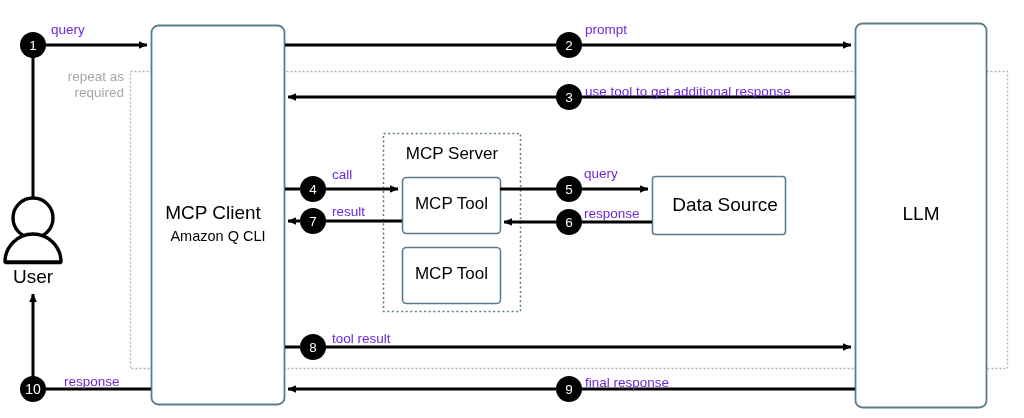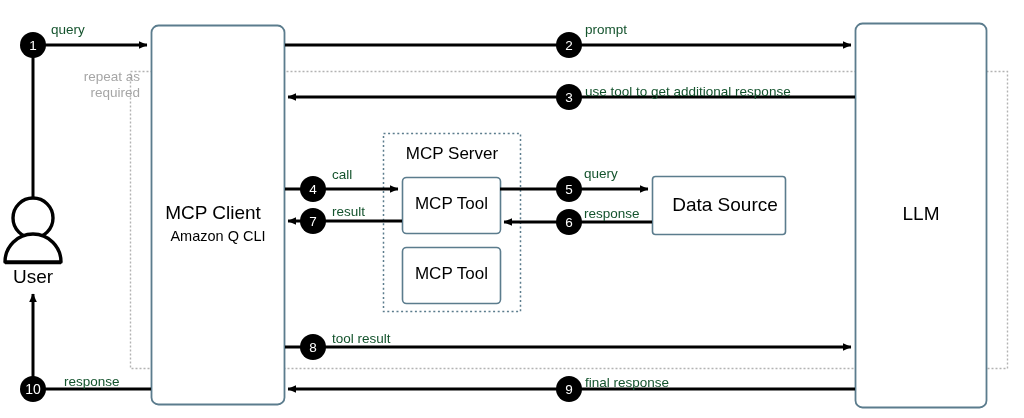--- a/index.html
+++ b/index.html
@@ -1,21 +1,21 @@
 <!DOCTYPE html>
 <html><head>
 <meta charset="utf-8">
 <style>
   html,body{margin:0;padding:0;background:#ffffff;}
   body{font-family:"Liberation Sans","DejaVu Sans",sans-serif;}
   #stage{position:relative;width:1024px;height:418px;background:#ffffff;overflow:hidden;}
   #stage svg{position:absolute;left:0;top:0;}
-  .lbl{position:absolute;color:#14532d;white-space:nowrap;}
+  .lbl{position:absolute;color:#6d28d9;white-space:nowrap;}
   .lbl.sm{font-size:13.5px;}
-  .lbl.grey{color:#a6a6a6;font-size:13.5px;line-height:16px;text-align:right;padding-left:16px;}
+  .lbl.grey{color:#a6a6a6;font-size:13.5px;line-height:16px;text-align:right;}
   .num{position:absolute;width:26px;height:26px;border-radius:50%;background:#000000;color:#ffffff;
        font-size:13.5px;display:flex;align-items:center;justify-content:center;font-family:"Liberation Sans",sans-serif;}
   .num.wide{font-size:14px;}
   .boxlabel{position:absolute;text-align:center;color:#000000;}
 </style>
 </head>
 <body>
 
 <div id="stage">
 

